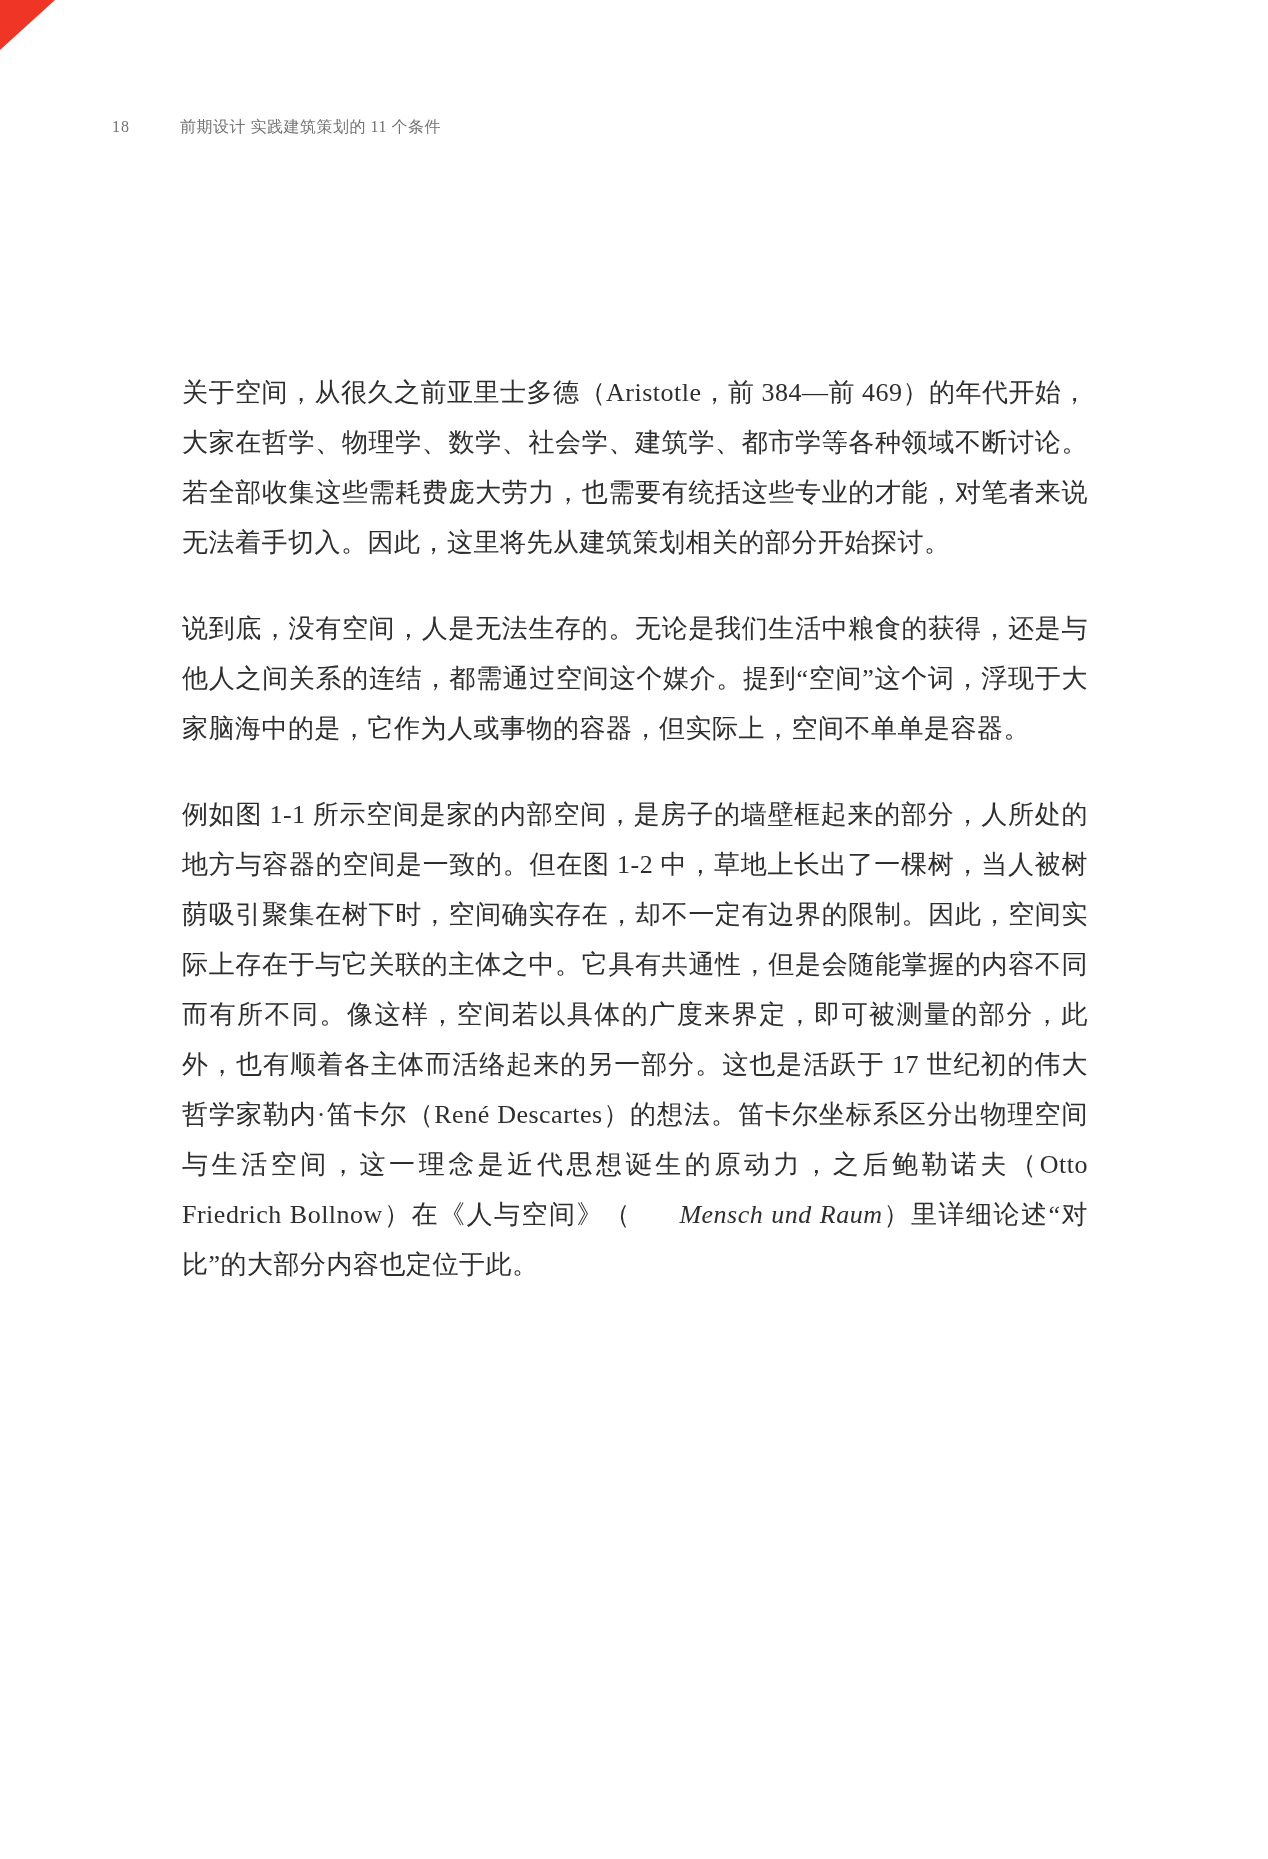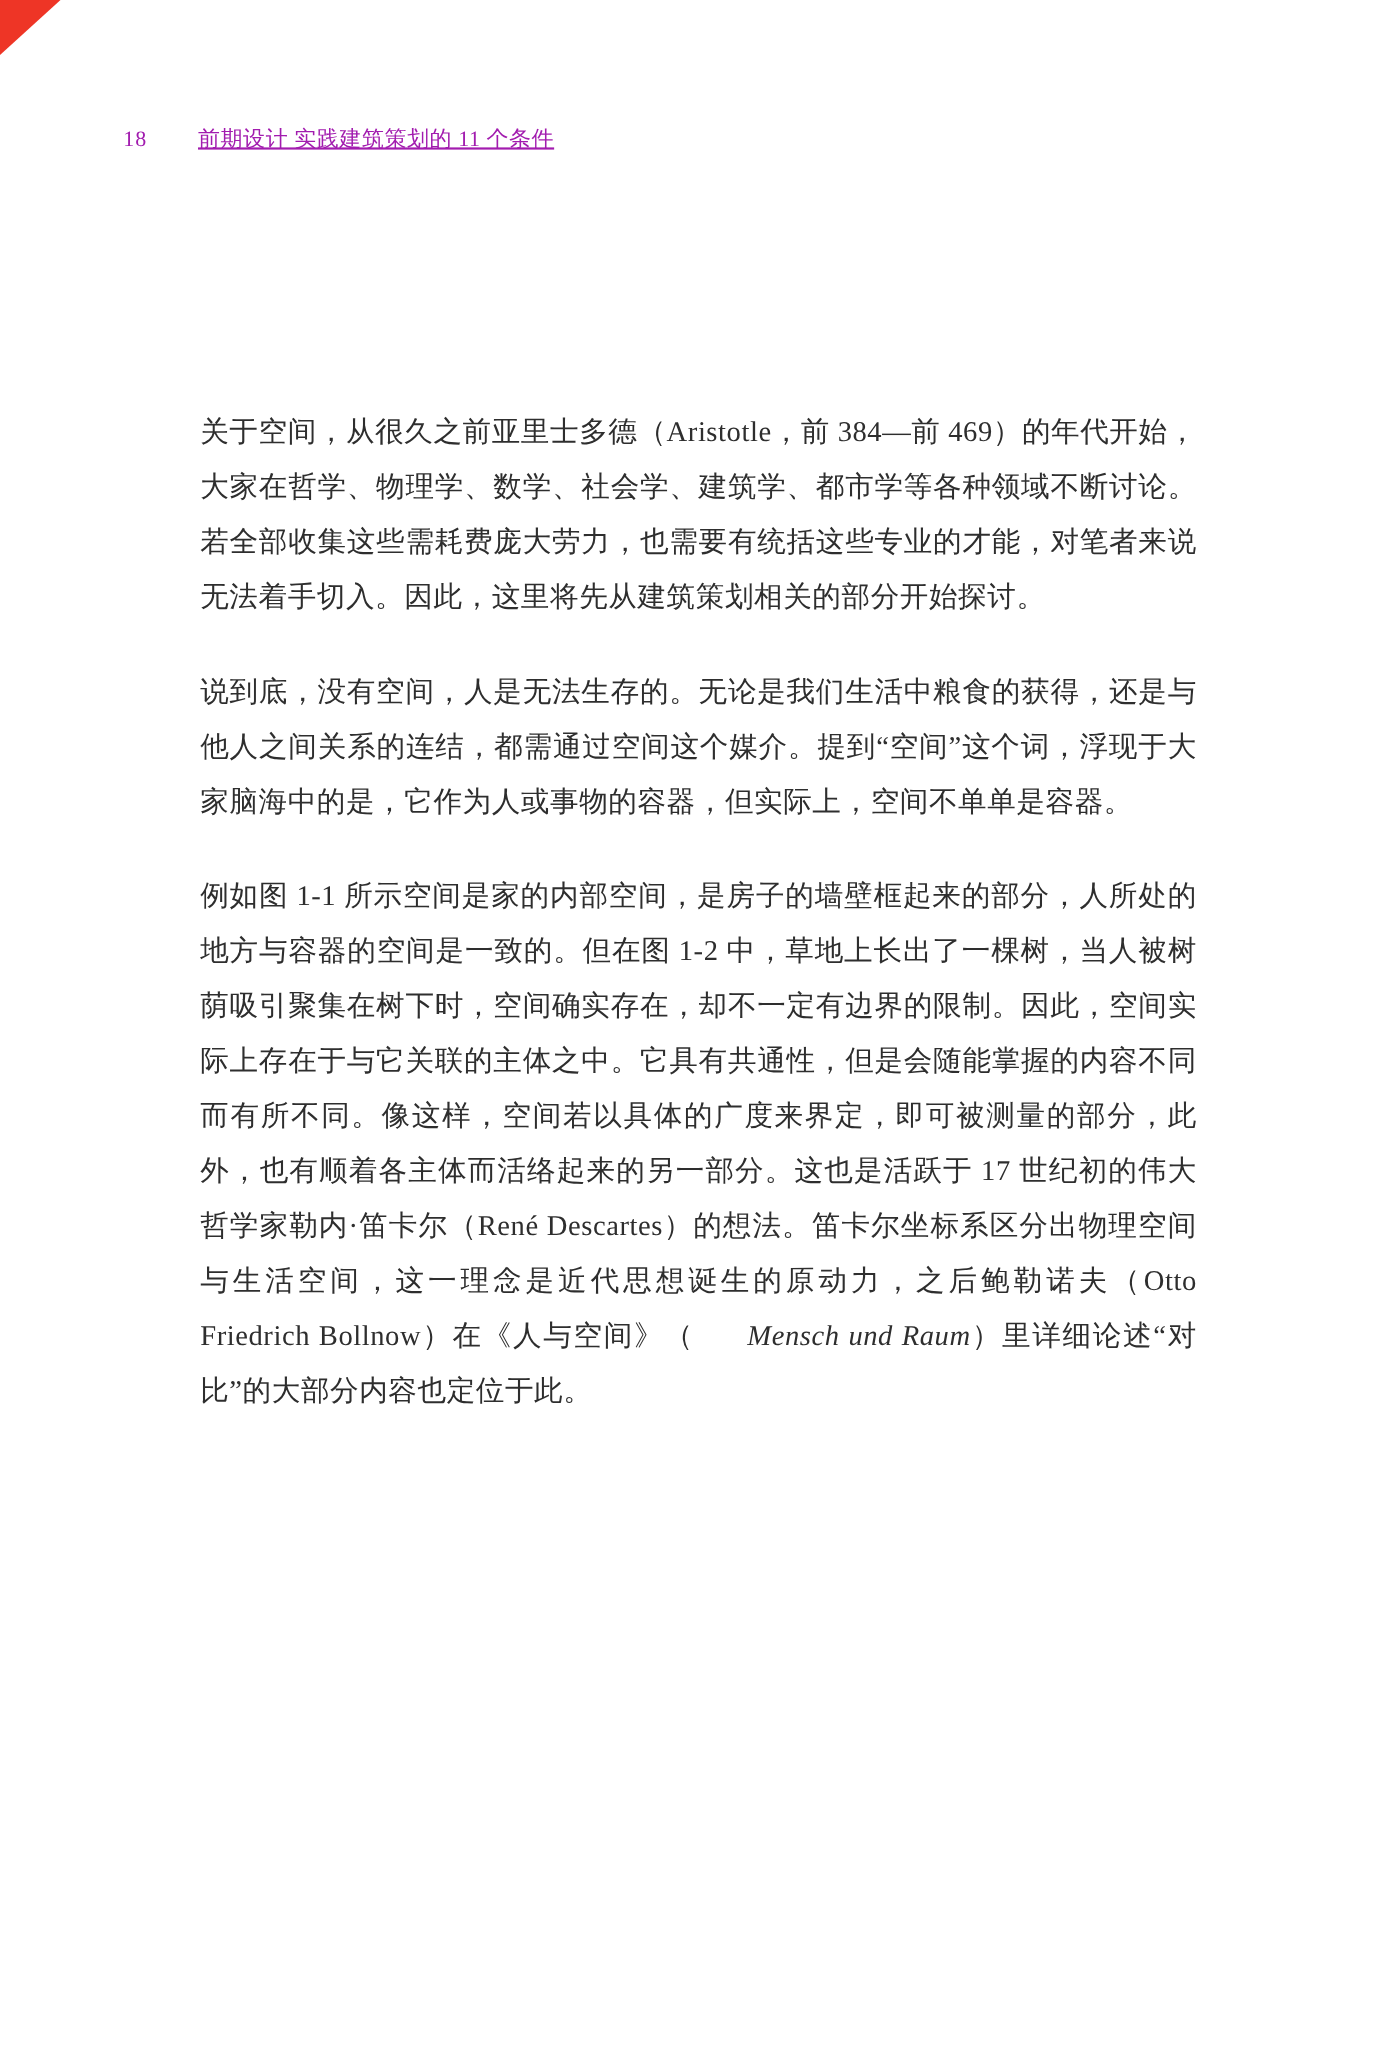--- a/index.html
+++ b/index.html
@@ -23,37 +23,36 @@
     height: 0;
     border-top: 50px solid #ee3526;
     border-right: 55px solid transparent;
   }
   .page-header {
     position: absolute;
     top: 112px;
     left: 0;
     width: 100%;
     height: 30px;
-    color: #a21caf;
-    font-size: 20px;
+    color: #737373;
+    font-size: 16px;
     line-height: 30px;
   }
   .page-number {
     position: absolute;
     left: 112px;
     top: 0;
     letter-spacing: 1px;
   }
   .running-title {
     position: absolute;
     left: 180px;
     top: 0;
     white-space: nowrap;
     letter-spacing: 0.5px;
-    text-decoration: underline;
   }
   .content {
     position: absolute;
     left: 182px;
     top: 332px;
     width: 906px;
     color: #2e2e2e;
   }
   .section-title {
     margin: 0;

